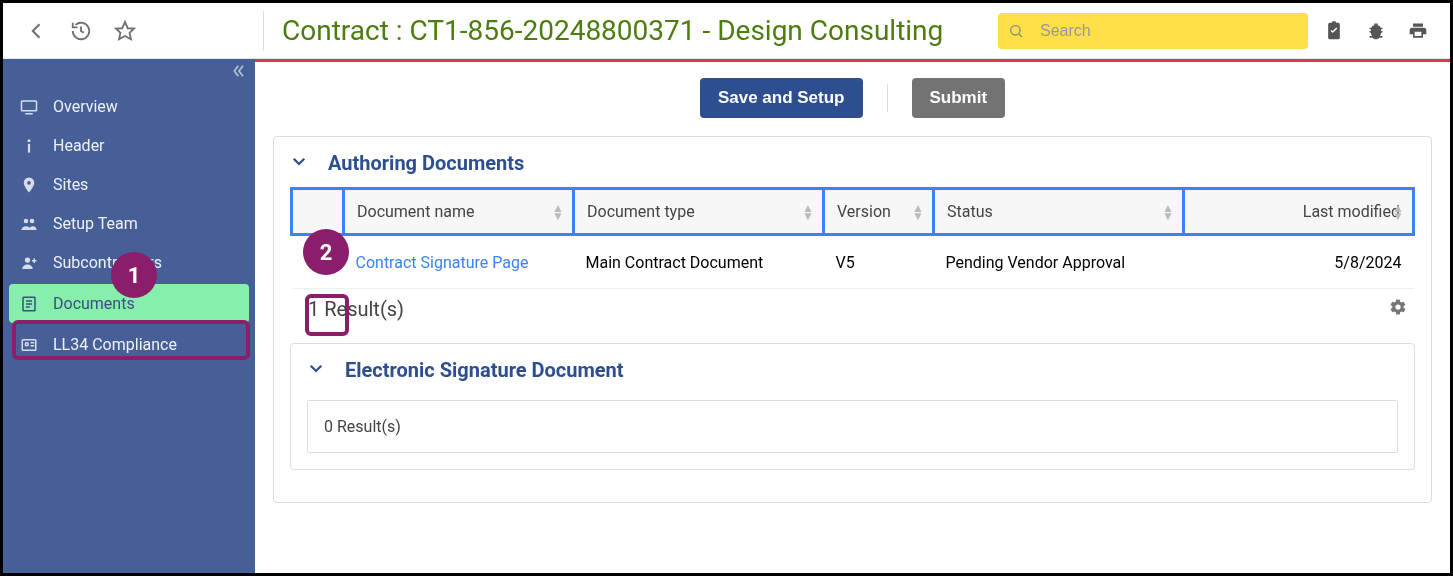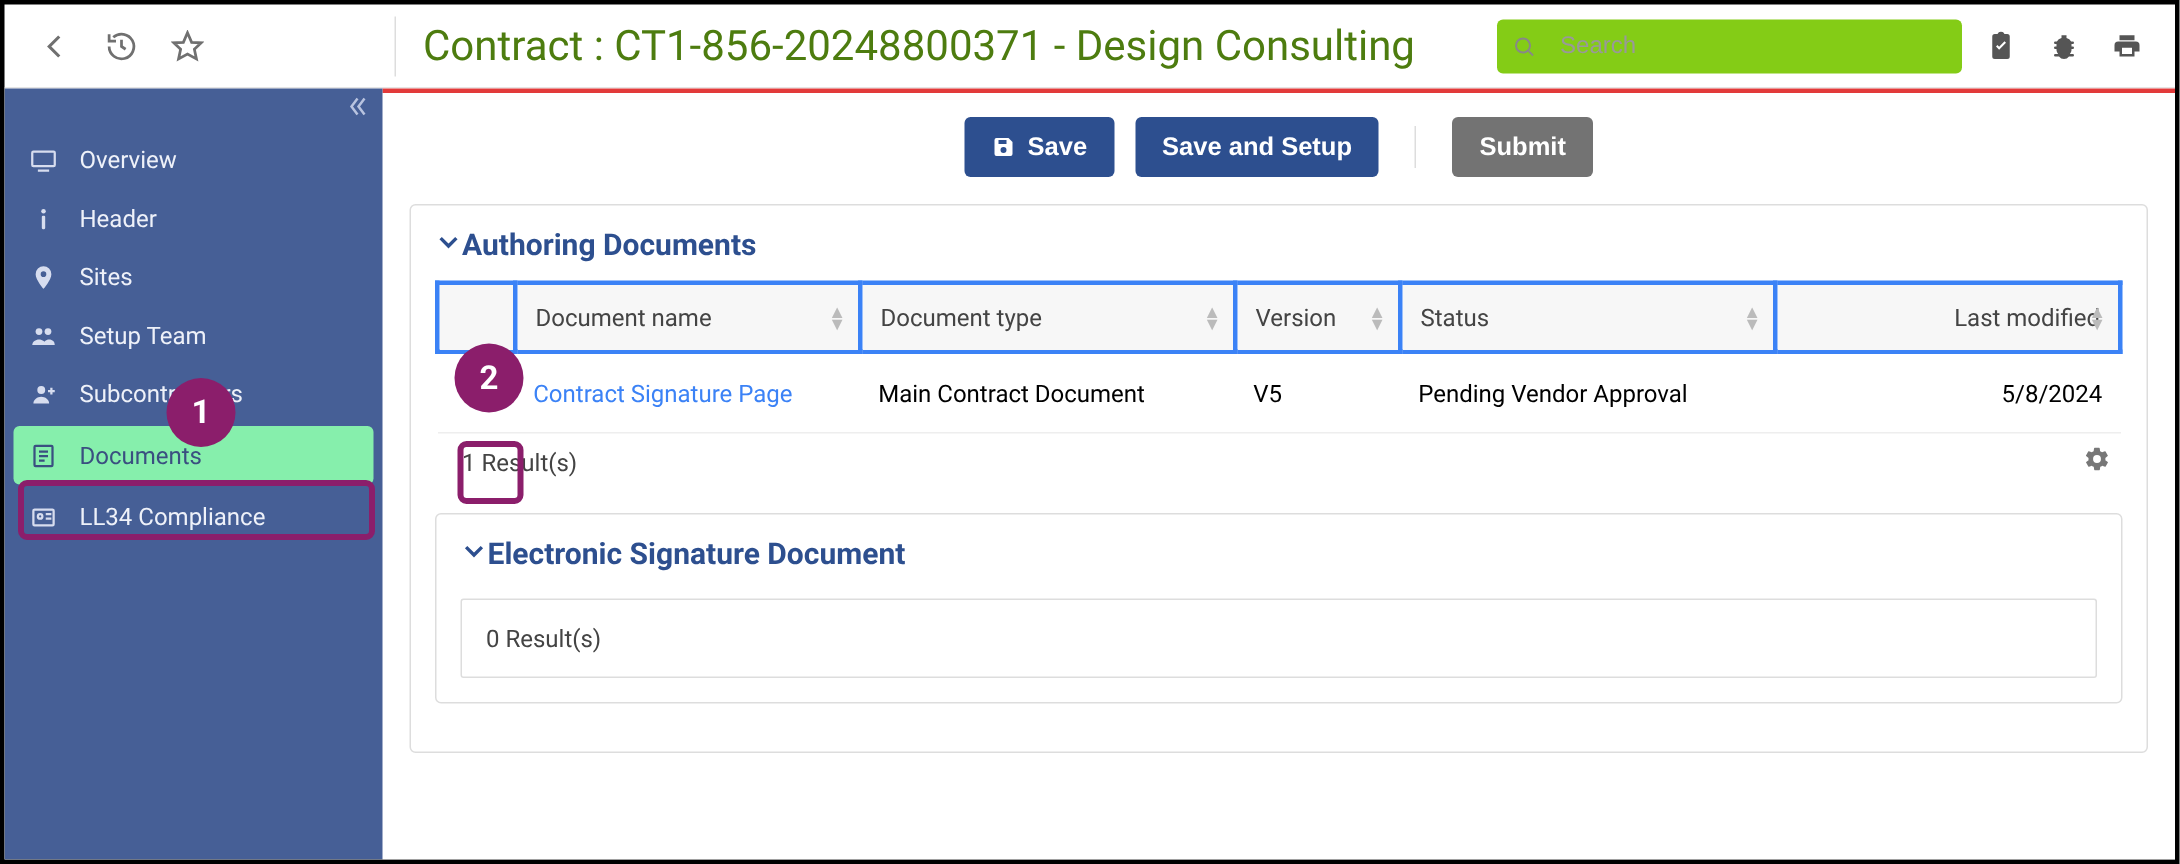--- a/index.html
+++ b/index.html
@@ -47,21 +47,21 @@
   .page-title {
     font-size: 28px;
     font-weight: 400;
     color: #4d7c0f;
     flex: 1;
     padding-left: 10px;
   }
   .search-wrap {
     display: flex;
     align-items: center;
-    background: #84cc16;
+    background: #fde047;
     border-radius: 4px;
     height: 36px;
     padding: 0 10px;
     width: 310px;
     color: #888;
     gap: 16px;
   }
   .search-wrap input {
     border: none;
     background: transparent;
@@ -169,21 +169,21 @@
   .section-panel {
     border: 1px solid #ddd;
     border-radius: 4px;
     margin-bottom: 16px;
     padding: 14px 16px 16px 16px;
   }
   .section-panel.sub { margin-top: 22px; }
   .section-header {
     display: flex;
     align-items: center;
-    gap: 0;
+    gap: 20px;
     margin-bottom: 12px;
   }
   .chevron-toggle {
     color: #2d4f8f;
     font-size: 18px;
     cursor: pointer;
     width: 18px;
     text-align: center;
   }
   .section-title {
@@ -230,21 +230,21 @@
     justify-content: center;
     color: #888;
     cursor: pointer;
   }
   .doc-link { color: #3b82f6; cursor: pointer; }
   .table-footer {
     display: flex;
     align-items: center;
     justify-content: space-between;
     padding: 8px 8px 0 18px;
-    font-size: 16px;
+    font-size: 20px;
     color: #444;
   }
   .gear-btn { color: #777; cursor: pointer; font-size: 18px; }
 
   .sub-results {
     border: 1px solid #ddd;
     border-radius: 2px;
     padding: 16px 16px;
     margin-top: 18px;
     font-size: 16px;
@@ -414,26 +414,20 @@
             </svg>
         </span>
         <span>LL34 Compliance</span>
       </li>
     </ul>
   </aside>
 
   <section class="content">
 
     <div class="action-row">
-      <button class="btn btn-blue">
-        <svg viewBox="0 0 24 24" width="16" height="16" fill="currentColor">
-            <path d="M17 3H5a2 2 0 0 0-2 2v14a2 2 0 0 0 2 2h14a2 2 0 0 0 2-2V7zM7 5h8v4H7zm5 13a3 3 0 1 1 3-3 3 3 0 0 1-3 3z"></path>
-          </svg>
-        <span>Save</span>
-      </button>
       <button class="btn btn-blue">
         <span>Save and Setup</span>
       </button>
       <span class="action-sep"></span>
       <button class="btn btn-green">
         <span>Submit</span>
       </button>
     </div>
 
     <div class="section-panel">

